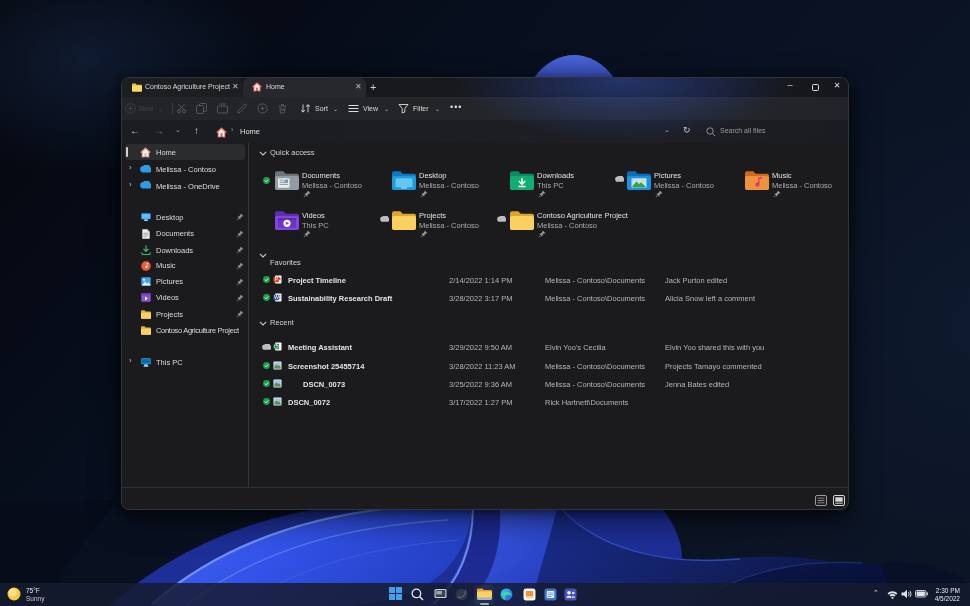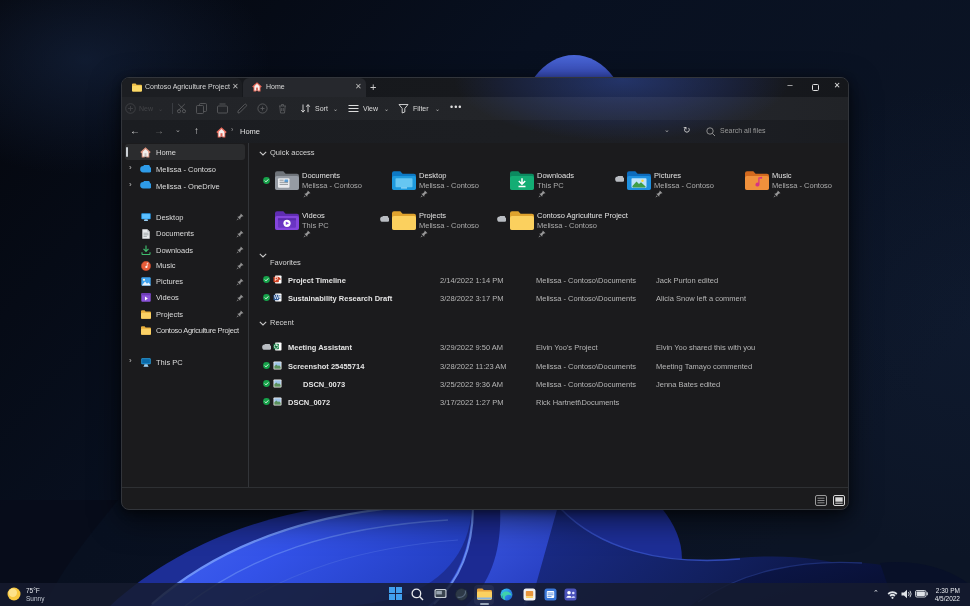--- a/index.html
+++ b/index.html
@@ -22,21 +22,21 @@
 #vline{position:absolute;left:126px;top:65px;width:1px;height:344px;background:#333539;}
 #main{position:absolute;left:127px;top:65px;width:601px;height:344px;background:#1b1b1d;}
 #statusbar{position:absolute;left:0;top:409px;width:728px;height:24px;border-top:1px solid #2e3033;}
 .srow{position:absolute;height:16px;width:120px;left:3px;border-radius:3px;}
 .srowtxt{position:absolute;left:34px;top:4px;font-size:7.5px;color:#dcdcdc;white-space:nowrap;}
 .pin{position:absolute;left:114px;top:4px;width:8px;height:8px;opacity:.75;}
 .hdr{position:absolute;font-size:7.5px;color:#d4d4d4;}
 .qatitle{position:absolute;font-size:7.5px;color:#e2e2e2;white-space:nowrap;}
 .qasub{position:absolute;font-size:7.5px;color:#ababab;white-space:nowrap;}
 .rname{position:absolute;font-size:7.5px;color:#e4e4e4;white-space:nowrap;font-weight:bold;}
-.rmeta{position:absolute;font-size:7.5px;color:#b5b5b5;white-space:nowrap;}
+.rmeta{position:absolute;font-size:7.5px;color:#b5b5b5;white-space:nowrap;margin-left:9px;}
 
 #taskbar{position:absolute;left:0;top:583px;width:970px;height:23px;background:rgba(21,28,46,.84);}
 .tbtxt{font-size:6.5px;color:#e6e9ee;line-height:7.5px;}
 </style>
 </head>
 <body>
 <svg id="wall" class="abs" style="left:0;top:0" width="970" height="606" viewBox="0 0 970 606">
  <defs>
   <linearGradient id="bg" x1="0" y1="0" x2="1" y2="0.55">
    <stop offset="0" stop-color="#04060c"></stop>
@@ -459,36 +459,36 @@
         <path d="M2.8,5.7 a2.6,2.6 0 0 1 -0.1,-5.2 a2.9,2.9 0 0 1 5.5,0.9 a2.2,2.2 0 0 1 -0.4,4.3 Z" fill="#b9bdc2"></path>
       </svg>
   <svg class="abs" style="left:24px;top:198.5px" width="9" height="9">
         <rect x="2" y="0.5" width="6.5" height="8" rx="0.8" fill="#fff"></rect>
         <rect x="0.5" y="1.8" width="5.4" height="5.4" rx="0.7" fill="#0f7b3f"></rect>
         <circle cx="3.2" cy="4.5" r="1.9" fill="none" stroke="#fff" stroke-width="0.7"></circle>
         <path d="M3.2,2.6 L4.4,3.4 L3.2,4.2" fill="#fff"></path>
       </svg>
   <span class="rname" style="left:39px;top:200px">Meeting Assistant</span>
   <span class="rmeta" style="left:191px;top:200px">3/29/2022 9:50 AM</span>
-  <span class="rmeta" style="left:287px;top:200px">Elvin Yoo's Project</span>
+  <span class="rmeta" style="left:287px;top:200px">Elvin Yoo's Cecilia</span>
   <span class="rmeta" style="left:407px;top:200px">Elvin Yoo shared this with you</span>
 
   <svg class="abs" style="left:14px;top:219px" width="7" height="7">
         <circle cx="3.5" cy="3.5" r="3.4" fill="#16a34a"></circle>
         <path d="M1.8,3.6 L3,4.8 L5.3,2.4" stroke="#fff" stroke-width="0.9" fill="none"></path>
       </svg>
   <svg class="abs" style="left:24px;top:217.5px" width="9" height="9">
         <rect x="0.5" y="0.5" width="8" height="8" rx="0.8" fill="#f4f4f4"></rect>
         <rect x="1.3" y="1.3" width="6.4" height="4" fill="#9fc4e8"></rect>
         <path d="M1.3,5.3 L3.4,3.4 L5,5 L6,4.2 L7.7,5.8 V7.7 H1.3 Z" fill="#5a8f5c"></path>
       </svg>
   <span class="rname" style="left:39px;top:218.5px">Screenshot 25455714</span>
   <span class="rmeta" style="left:191px;top:218.5px">3/28/2022 11:23 AM</span>
   <span class="rmeta" style="left:287px;top:218.5px">Melissa - Contoso\Documents</span>
-  <span class="rmeta" style="left:407px;top:218.5px">Meeting Tamayo commented</span>
+  <span class="rmeta" style="left:407px;top:218.5px">Projects Tamayo commented</span>
 
   <svg class="abs" style="left:14px;top:237px" width="7" height="7">
         <circle cx="3.5" cy="3.5" r="3.4" fill="#16a34a"></circle>
         <path d="M1.8,3.6 L3,4.8 L5.3,2.4" stroke="#fff" stroke-width="0.9" fill="none"></path>
       </svg>
   <svg class="abs" style="left:24px;top:235.5px" width="9" height="9">
         <rect x="0.5" y="0.5" width="8" height="8" rx="0.8" fill="#f4f4f4"></rect>
         <rect x="1.3" y="1.3" width="6.4" height="4" fill="#9fc4e8"></rect>
         <path d="M1.3,5.3 L3.4,3.4 L5,5 L6,4.2 L7.7,5.8 V7.7 H1.3 Z" fill="#5a8f5c"></path>
       </svg>

